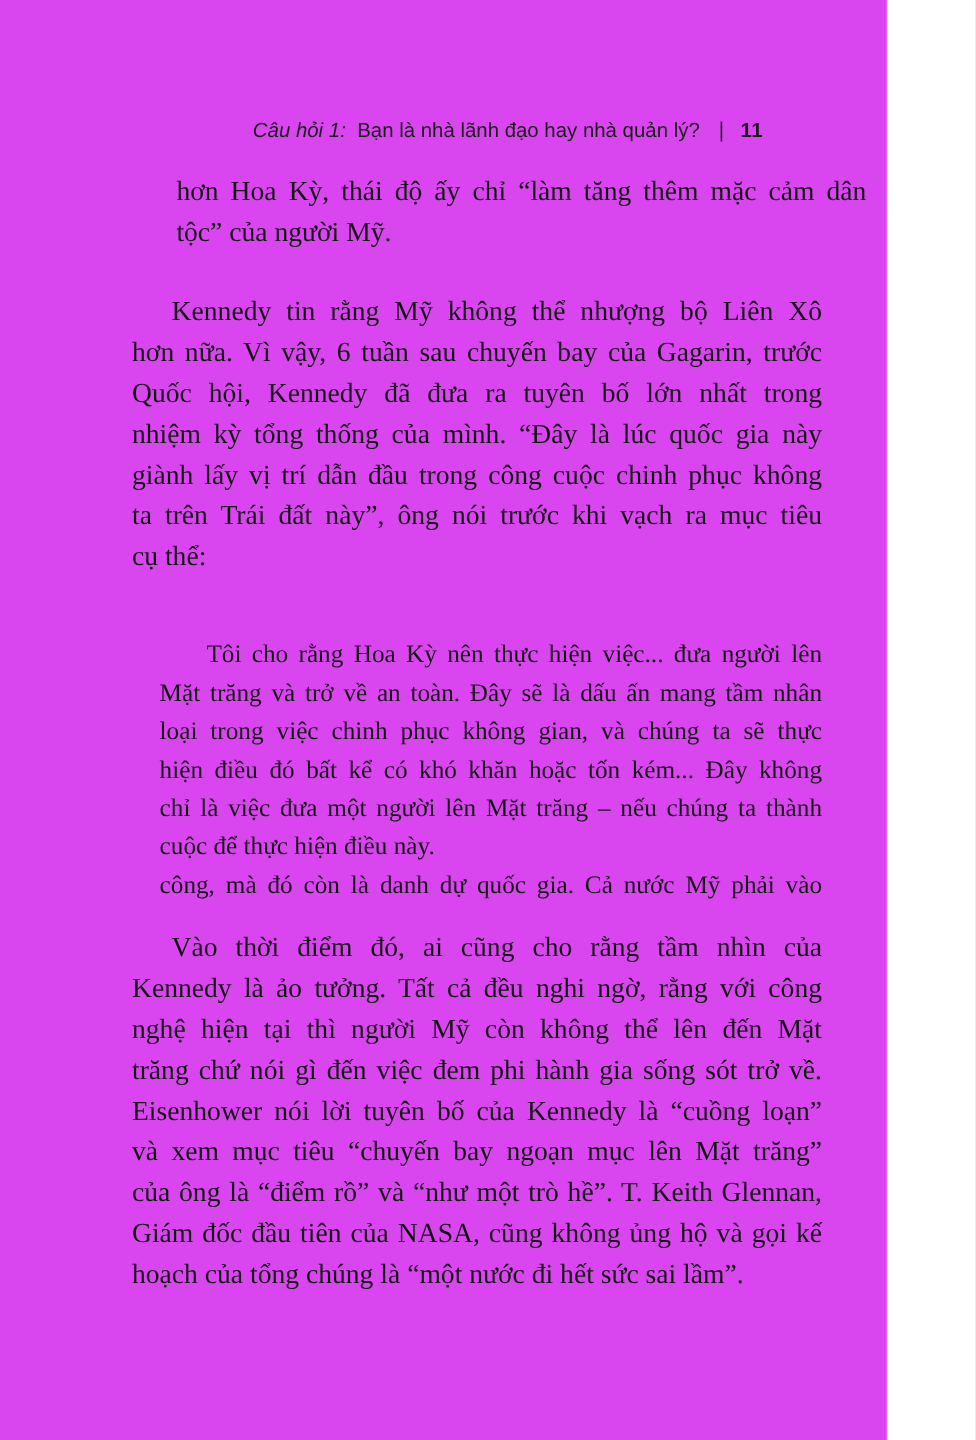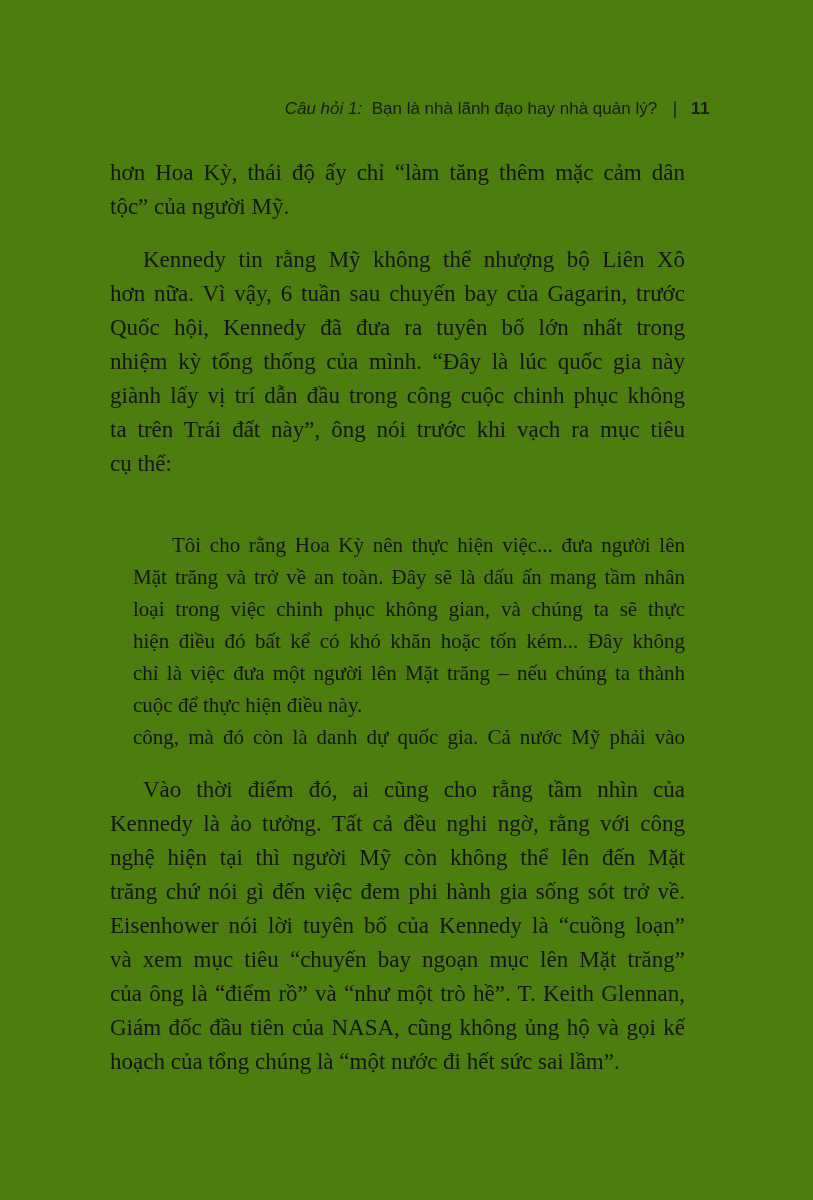--- a/index.html
+++ b/index.html
@@ -2,23 +2,23 @@
 <html lang="vi"><head>
 <meta charset="utf-8">
 <style>
   html, body {
     margin: 0;
     padding: 0;
     background: #ffffff;
   }
   .page {
     position: relative;
-    width: 813px;
+    width: 739px;
     height: 1200px;
-    background: #4d7c0f;
+    background: #d946ef;
     color: #151515;
     font-family: "Liberation Serif", "DejaVu Serif", serif;
     overflow: hidden;
   }
   
   .running-head {
     position: absolute;
     top: 97px;
     left: 0;
     right: 103px;
@@ -55,21 +55,21 @@
     text-align-last: justify;
     white-space: nowrap;
     overflow: visible;
   }
   .para .line.last {
     text-align: right;
     text-align-last: left;
   }
   .para.indent-first .line:first-child { text-indent: 33px; }
 
-  .para-1 { top: 156px; }
+  .para-1 { top: 143px; margin-left: 37px; }
   .para-2 { top: 243px; }
   .para-3 { top: 773px; }
 
   .quote {
     position: absolute;
     left: 133px;
     width: 552px;
     top: 529px;
   }
   .quote .line {

